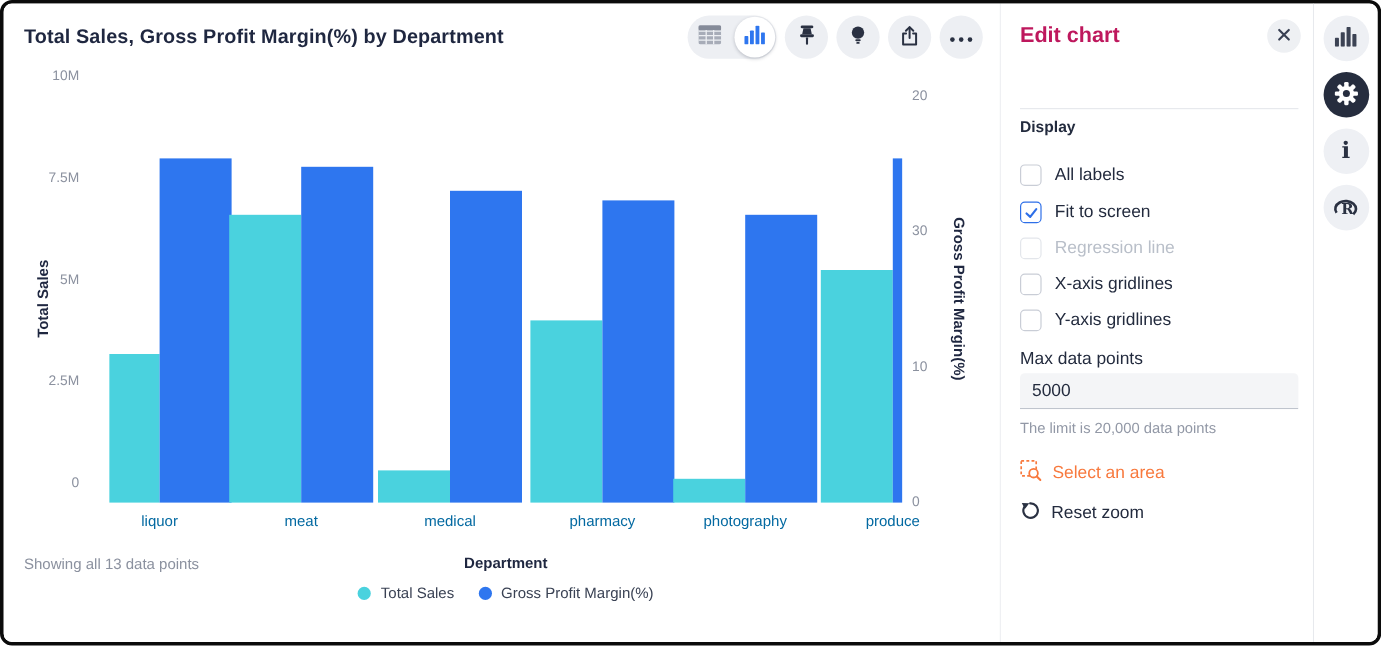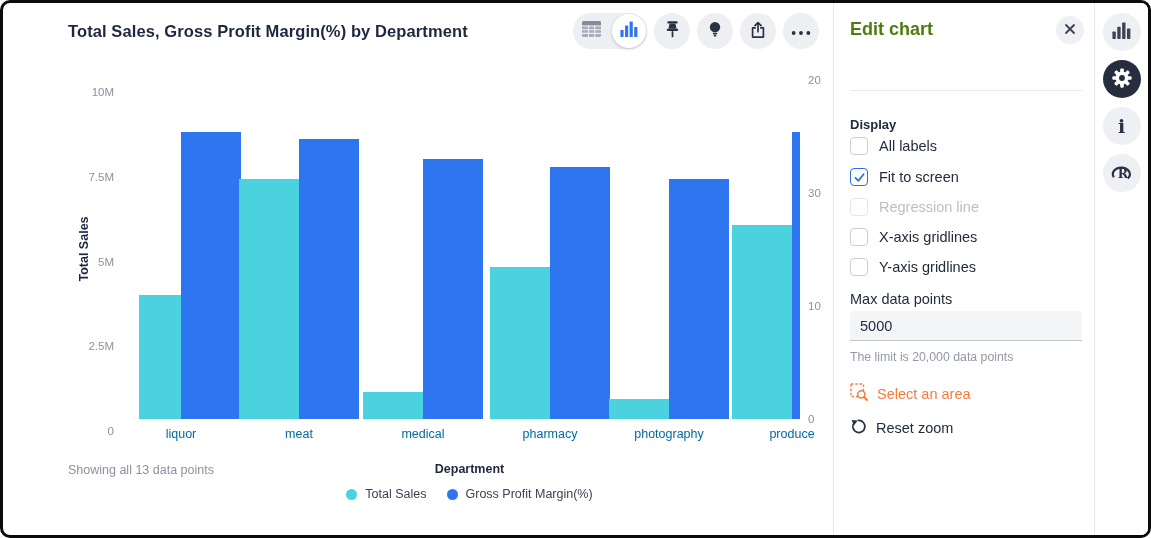--- a/index.html
+++ b/index.html
@@ -1,32 +1,32 @@
 <!DOCTYPE html>
 <html><head>
 <meta charset="utf-8">
 <style>
   * { margin:0; padding:0; box-sizing:border-box; }
   html,body { width:1151px; height:538px; background:#fff; font-family:"Liberation Sans", sans-serif; }
   .frame { position:absolute; top:0; left:0; width:1151px; height:538px; border:3px solid #0b0b0b; border-radius:10px; background:#fff; overflow:hidden; display:flex; }
 
   
-  .chart-section { position:relative; flex:1 1 auto; background:#fff;margin-left:48px; }
+  .chart-section { position:relative; flex:1 1 auto; background:#fff; }
   .chart-header { position:absolute; top:0; left:0; right:0; height:56px; display:flex; align-items:center; padding:0 14px 0 17px; }
   .chart-title { font-size:16.5px; font-weight:700; color:#1f2740; letter-spacing:.1px; }
   .chart-toolbar { margin-left:auto; display:flex; align-items:center; gap:7px; }
   .seg-pill { width:74px; height:36px; background:#edeff3; border-radius:18px; position:relative; display:flex; align-items:center; }
   .seg-half { width:37px; height:36px; display:flex; align-items:center; justify-content:center; cursor:pointer; }
   .seg-active { position:absolute; right:1px; top:1px; width:34px; height:34px; background:#fff; border-radius:50%; box-shadow:0 1px 3px rgba(30,40,60,.25); display:flex; align-items:center; justify-content:center; }
   .circle-btn { width:36px; height:36px; border-radius:50%; background:#edeff3; display:flex; align-items:center; justify-content:center; cursor:pointer; border:none; }
 
   .plot-area { position:absolute; left:88px; top:77px; width:661px; height:339px; overflow:hidden; }
   .bar { position:absolute; bottom:0; }
 
-  .tick-col-left { position:absolute; left:0; top:89px; width:76px; height:339px; }
+  .tick-col-left { position:absolute; left:0; top:61px; width:76px; height:339px; }
   .tick-col-left span { position:absolute; right:13px; transform:translateY(-50%); font-size:11.5px; color:#8b919f; }
   .tick-col-left span:nth-child(1){top:0;} .tick-col-left span:nth-child(2){top:25%;}
   .tick-col-left span:nth-child(3){top:50%;} .tick-col-left span:nth-child(4){top:75%;}
   .tick-col-left span:nth-child(5){top:100%;}
   .tick-col-right { position:absolute; left:757px; top:77px; width:30px; height:339px; }
   .tick-col-right span { position:absolute; left:0; transform:translateY(-50%); font-size:11.5px; color:#8b919f; }
   .tick-col-right span:nth-child(1){top:0;} .tick-col-right span:nth-child(2){top:33.33%;}
   .tick-col-right span:nth-child(3){top:66.67%;} .tick-col-right span:nth-child(4){top:100%;}
 
   .axis-title-left { position:absolute; left:33px; top:246px; transform:translate(-50%,-50%) rotate(-90deg); font-size:12.5px; font-weight:700; color:#1f2740; white-space:nowrap; }
@@ -38,27 +38,27 @@
   .footer-note { position:absolute; left:17px; top:460px; font-size:12.5px; color:#8b919f; }
   .x-axis-title { position:absolute; left:88px; top:459px; width:661px; text-align:center; font-size:12.5px; font-weight:700; color:#1f2740; }
   .legend { position:absolute; left:88px; top:484px; width:661px; display:flex; justify-content:center; align-items:center; gap:20px; }
   .legend-item { display:flex; align-items:center; gap:8px; cursor:pointer; }
   .legend-dot { width:11px; height:11px; border-radius:50%; }
   .legend-label { font-size:12.5px; color:#3a4254; }
 
   
   .v-divider { width:1px; background:#e7e9ed; }
   .panel { position:relative; width:260px; background:#fff; }
-  .panel-title { position:absolute; left:16px; top:16px; font-size:18px; font-weight:700; color:#4d7c0f; }
+  .panel-title { position:absolute; left:16px; top:16px; font-size:18px; font-weight:700; color:#be185d; }
   .panel-close { position:absolute; left:222px; top:13px; width:28px; height:28px; border-radius:50%; background:#eef0f3; border:none; display:flex; align-items:center; justify-content:center; cursor:pointer; }
   .tabs { position:absolute; left:16px; top:59px; width:232px; height:29px; display:flex; border-bottom:1px solid #e7e9ed; }
   .tab { width:50%; text-align:center; font-size:14.5px; padding-top:4px; cursor:pointer; color:#3a4254; }
   .tab.active { color:#2e6fe8; border-bottom:2px solid #2e6fe8; margin-bottom:-1px; }
 
-  .display-heading { position:absolute; left:16px; top:114px; font-size:13px; font-weight:700; color:#232b3e; }
+  .display-heading { position:absolute; left:16px; top:95px; font-size:13px; font-weight:700; color:#232b3e; }
   .cb-row { position:absolute; left:16px; height:22px; display:flex; align-items:center; gap:11px; cursor:pointer; }
   .cb-row:nth-of-type(1){top:132px;} 
   .cbox { width:18px; height:18px; border:1.5px solid #c9cdd6; border-radius:4px; background:#fff; display:flex; align-items:center; justify-content:center; flex:0 0 auto; }
   .cbox svg { display:none; }
   .cb-row.checked .cbox { border-color:#2e6fe8; }
   .cb-row.checked .cbox svg { display:block; }
   .cb-row.disabled .cbox { border-color:#e3e6eb; }
   .cb-label { font-size:14.5px; color:#232b3e; }
   .cb-row.disabled .cb-label { color:#b9bfc9; }
 

